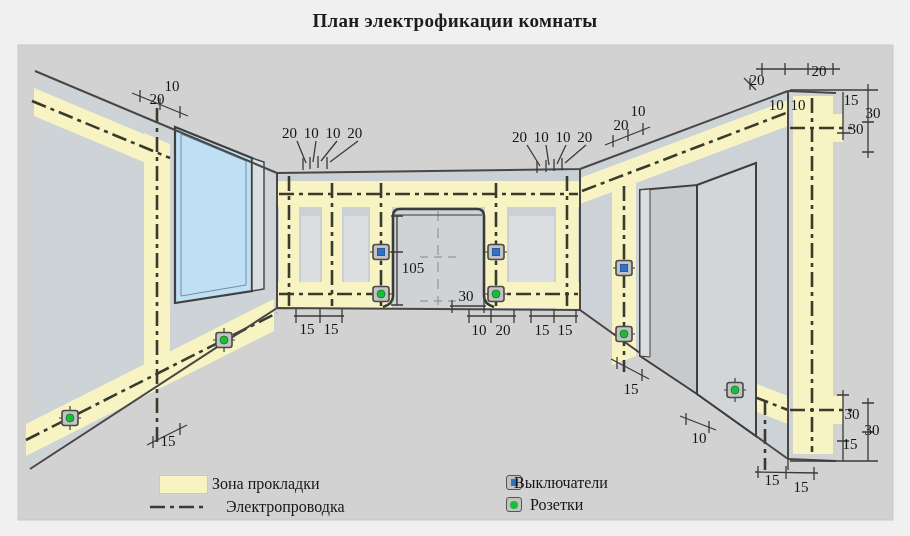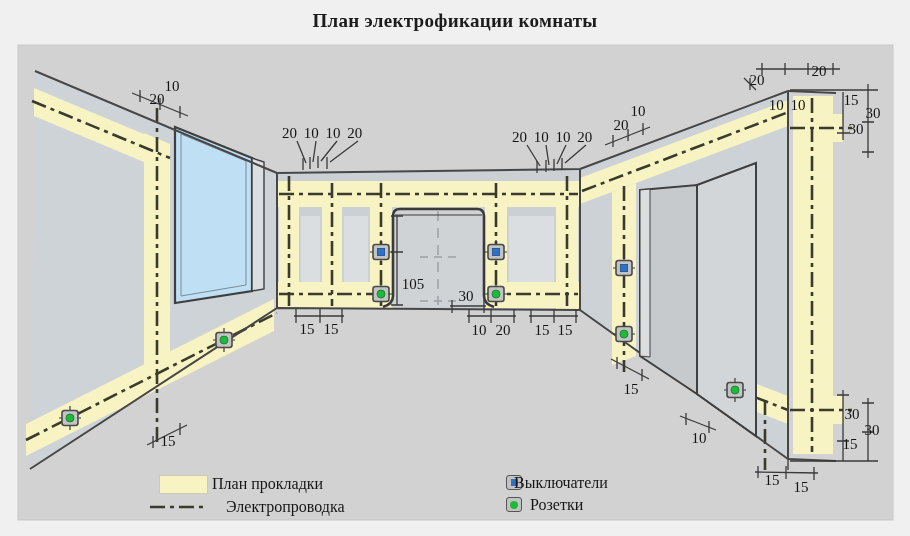--- a/index.html
+++ b/index.html
@@ -195,41 +195,41 @@
       <div class="dim" style="left: 322px; top: 133px;">20 10 10 20</div>
       <div class="dim" style="left: 552px; top: 137px;">20 10 10 20</div>
       <div class="dim" style="left: 638px; top: 111px;">10</div>
       <div class="dim" style="left: 621px; top: 125px;">20</div>
       <div class="dim" style="left: 787px; top: 57px; margin-top: 48px;">10 10</div>
       <div class="dim" style="left: 757px; top: 80px;">20</div>
       <div class="dim" style="left: 819px; top: 71px;">20</div>
       <div class="dim" style="left: 851px; top: 100px;">15</div>
       <div class="dim" style="left: 873px; top: 113px;">30</div>
       <div class="dim" style="left: 856px; top: 129px;">30</div>
-      <div class="dim" style="left: 413px; top: 284px;">105</div>
+      <div class="dim" style="left: 413px; top: 268px;">105</div>
       <div class="dim" style="left: 466px; top: 296px;">30</div>
       <div class="dim" style="left: 307px; top: 329px;">15</div>
       <div class="dim" style="left: 331px; top: 329px;">15</div>
       <div class="dim" style="left: 479px; top: 330px;">10</div>
       <div class="dim" style="left: 503px; top: 330px;">20</div>
       <div class="dim" style="left: 542px; top: 330px;">15</div>
       <div class="dim" style="left: 565px; top: 330px;">15</div>
       <div class="dim" style="left: 168px; top: 441px;">15</div>
       <div class="dim" style="left: 631px; top: 389px;">15</div>
       <div class="dim" style="left: 699px; top: 438px;">10</div>
       <div class="dim" style="left: 772px; top: 480px;">15</div>
       <div class="dim" style="left: 801px; top: 487px;">15</div>
       <div class="dim" style="left: 852px; top: 414px;">30</div>
       <div class="dim" style="left: 872px; top: 430px;">30</div>
       <div class="dim" style="left: 850px; top: 444px;">15</div>
     </div>
 
   <div>
     <span class="lg-swatch"></span>
-    <span class="lg-text" style="left:212px;top:475px">План прокладки</span>
+    <span class="lg-text" style="left:212px;top:475px">Зона прокладки</span>
     <svg width="62" height="8" style="left:148px;top:503px">
       <path d="M2,4 H60" class="wire"></path>
     </svg>
     <span class="lg-text" style="left:226px;top:498px">Электропроводка</span>
     <span class="lg-icon" style="left:506px;top:475px">
         <span class="lg-sq"></span>
       </span>
     <span class="lg-text" style="left:514px;top:474px">Выключатели</span>
     <span class="lg-icon" style="left:506px;top:497px">
         <span class="lg-ci"></span>

